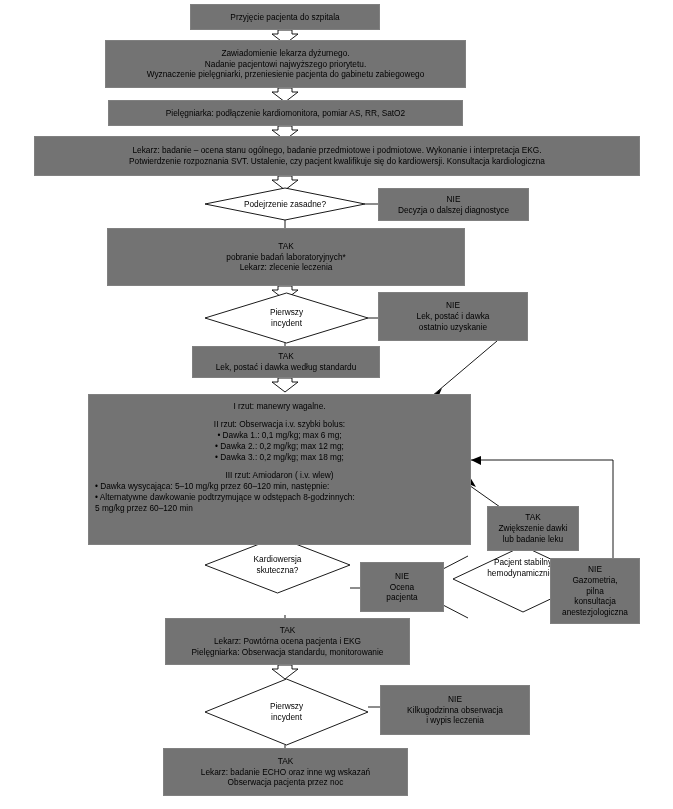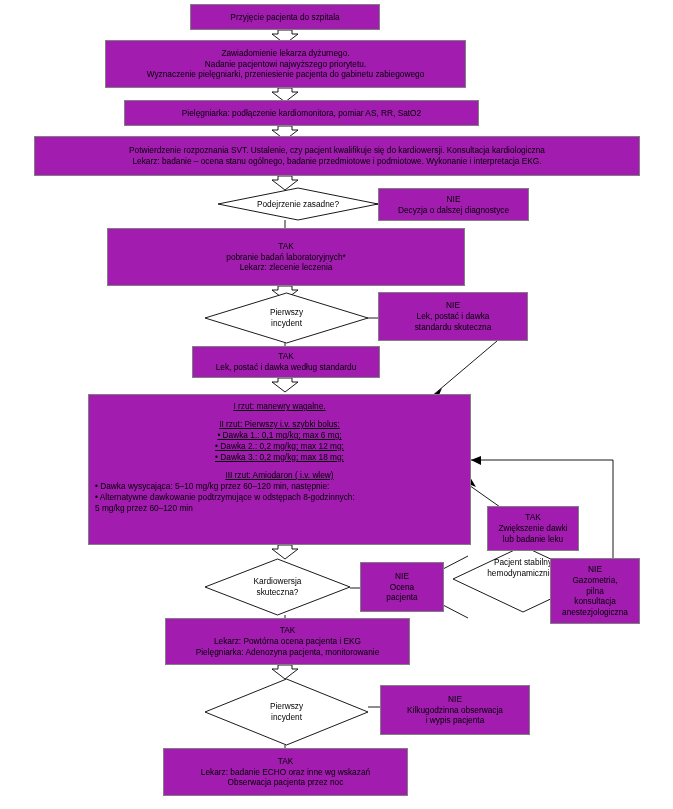--- a/index.html
+++ b/index.html
@@ -15,35 +15,35 @@
     position: relative;
     width: 673px;
     height: 809px;
     background: #ffffff;
     overflow: hidden;
   }
   .node {
     position: absolute;
     box-sizing: border-box;
     border: 1px solid #808080;
-    background: #a21caf;
+    background: #737373;
     display: flex;
     flex-direction: column;
     align-items: center;
     justify-content: center;
     text-align: center;
     font-size: 8.3px;
     line-height: 1.32;
     color: #000;
     z-index: 3;
   }
   .node .ln { display: block; white-space: nowrap; }
   .node.left-al { align-items: flex-start; text-align: left; }
   .node.left-al .ln { padding-left: 6px; }
-  .node .ctr { align-self: center; padding-left: 0 !important; text-decoration: underline; }
+  .node .ctr { align-self: center; padding-left: 0 !important; }
   .node .gap { height: 7px; }
 
   .diamond {
     position: absolute;
     z-index: 2;
   }
   .diamond svg { display: block; overflow: visible; }
   .diamond .dlabel {
     position: absolute;
     left: 0; right: 0; top: 0; bottom: 0;
@@ -126,30 +126,30 @@
   <div class="node" style="left:190px; top:4px; width:190px; height:26px;">
     <span class="ln">Przyjęcie pacjenta do szpitala</span>
   </div>
 
   <div class="node" style="left:105px; top:40px; width:361px; height:48px;">
     <span class="ln">Zawiadomienie lekarza dyżurnego.</span>
     <span class="ln">Nadanie pacjentowi najwyższego priorytetu.</span>
     <span class="ln">Wyznaczenie pielęgniarki, przeniesienie pacjenta do gabinetu zabiegowego</span>
   </div>
 
-  <div class="node" style="left:124px; top:100px; width:355px; height:26px;">
+  <div class="node" style="left:108px; top:100px; width:355px; height:26px;">
     <span class="ln">Pielęgniarka: podłączenie kardiomonitora, pomiar AS, RR, SatO2</span>
   </div>
 
   <div class="node" style="left:34px; top:136px; width:606px; height:40px;">
+    <span class="ln">Lekarz: badanie – ocena stanu ogólnego, badanie przedmiotowe i podmiotowe. Wykonanie i interpretacja EKG.</span>
     <span class="ln">Potwierdzenie rozpoznania SVT. Ustalenie, czy pacjent kwalifikuje się do kardiowersji. Konsultacja kardiologiczna</span>
-    <span class="ln">Lekarz: badanie – ocena stanu ogólnego, badanie przedmiotowe i podmiotowe. Wykonanie i interpretacja EKG.</span>
-  </div>
-
-  <div class="diamond" style="left:218px; top:188px; width:160px; height:32px;">
+  </div>
+
+  <div class="diamond" style="left:205px; top:188px; width:160px; height:32px;">
     <svg width="160" height="32" viewBox="0 0 160 32" xmlns="http://www.w3.org/2000/svg">
       <polygon points="80,0 160,16 80,32 0,16" fill="#ffffff" stroke="#000000" stroke-width="0.9"></polygon>
     </svg>
     <div class="dlabel">
       <span class="ln">Podejrzenie zasadne?</span>
     </div>
   </div>
 
   <div class="node" style="left:378px; top:188px; width:151px; height:33px;">
     <span class="ln">NIE</span>
@@ -168,43 +168,43 @@
     </svg>
     <div class="dlabel">
       <span class="ln">Pierwszy</span>
       <span class="ln">incydent</span>
     </div>
   </div>
 
   <div class="node" style="left:378px; top:292px; width:150px; height:49px;">
     <span class="ln">NIE</span>
     <span class="ln">Lek, postać i dawka</span>
-    <span class="ln">standardu skuteczna</span>
+    <span class="ln">ostatnio uzyskanie</span>
   </div>
 
   <div class="node" style="left:192px; top:346px; width:188px; height:32px;">
     <span class="ln">TAK</span>
     <span class="ln">Lek, postać i dawka według standardu</span>
   </div>
 
   <div class="node left-al" style="left:88px; top:394px; width:383px; height:151px; justify-content:flex-start; padding-top:6px;">
     <span class="ln ctr">I rzut: manewry wagalne.</span>
     <span class="gap"></span>
-    <span class="ln ctr">II rzut: Pierwszy i.v. szybki bolus:</span>
+    <span class="ln ctr">II rzut: Obserwacja i.v. szybki bolus:</span>
     <span class="ln ctr">• Dawka 1.: 0,1 mg/kg; max 6 mg;</span>
     <span class="ln ctr">• Dawka 2.: 0,2 mg/kg; max 12 mg;</span>
     <span class="ln ctr">• Dawka 3.: 0,2 mg/kg; max 18 mg;</span>
     <span class="gap"></span>
     <span class="ln ctr">III rzut: Amiodaron ( i.v. wlew)</span>
     <span class="ln">• Dawka wysycająca: 5–10 mg/kg przez 60–120 min, następnie:</span>
     <span class="ln">• Alternatywne dawkowanie podtrzymujące w odstępach 8-godzinnych:</span>
     <span class="ln">  5 mg/kg przez 60–120 min</span>
   </div>
 
-  <div class="diamond" style="left:205px; top:559px; width:145px; height:56px;">
+  <div class="diamond" style="left:205px; top:537px; width:145px; height:56px;">
     <svg width="145" height="56" viewBox="0 0 145 56" xmlns="http://www.w3.org/2000/svg">
       <polygon points="72.5,0 145,28 72.5,56 0,28" fill="#ffffff" stroke="#000000" stroke-width="0.9"></polygon>
     </svg>
     <div class="dlabel">
       <span class="ln">Kardiowersja</span>
       <span class="ln">skuteczna?</span>
     </div>
   </div>
 
   <div class="node" style="left:360px; top:562px; width:84px; height:50px;">
@@ -233,37 +233,37 @@
     <span class="ln">NIE</span>
     <span class="ln">Gazometria,</span>
     <span class="ln">pilna</span>
     <span class="ln">konsultacja</span>
     <span class="ln">anestezjologiczna</span>
   </div>
 
   <div class="node" style="left:165px; top:618px; width:245px; height:47px;">
     <span class="ln">TAK</span>
     <span class="ln">Lekarz: Powtórna ocena pacjenta i EKG</span>
-    <span class="ln">Pielęgniarka: Adenozyna pacjenta, monitorowanie</span>
+    <span class="ln">Pielęgniarka: Obserwacja standardu, monitorowanie</span>
   </div>
 
   <div class="diamond" style="left:205px; top:679px; width:163px; height:66px;">
     <svg width="163" height="66" viewBox="0 0 163 66" xmlns="http://www.w3.org/2000/svg">
       <polygon points="81.5,0 163,33 81.5,66 0,33" fill="#ffffff" stroke="#000000" stroke-width="0.9"></polygon>
     </svg>
     <div class="dlabel">
       <span class="ln">Pierwszy</span>
       <span class="ln">incydent</span>
     </div>
   </div>
 
   <div class="node" style="left:380px; top:685px; width:150px; height:50px;">
     <span class="ln">NIE</span>
     <span class="ln">Kilkugodzinna obserwacja</span>
-    <span class="ln">i wypis pacjenta</span>
+    <span class="ln">i wypis leczenia</span>
   </div>
 
   <div class="node" style="left:163px; top:748px; width:245px; height:48px;">
     <span class="ln">TAK</span>
     <span class="ln">Lekarz: badanie ECHO oraz inne wg wskazań</span>
     <span class="ln">Obserwacja pacjenta przez noc</span>
   </div>
 
 </div>
 

